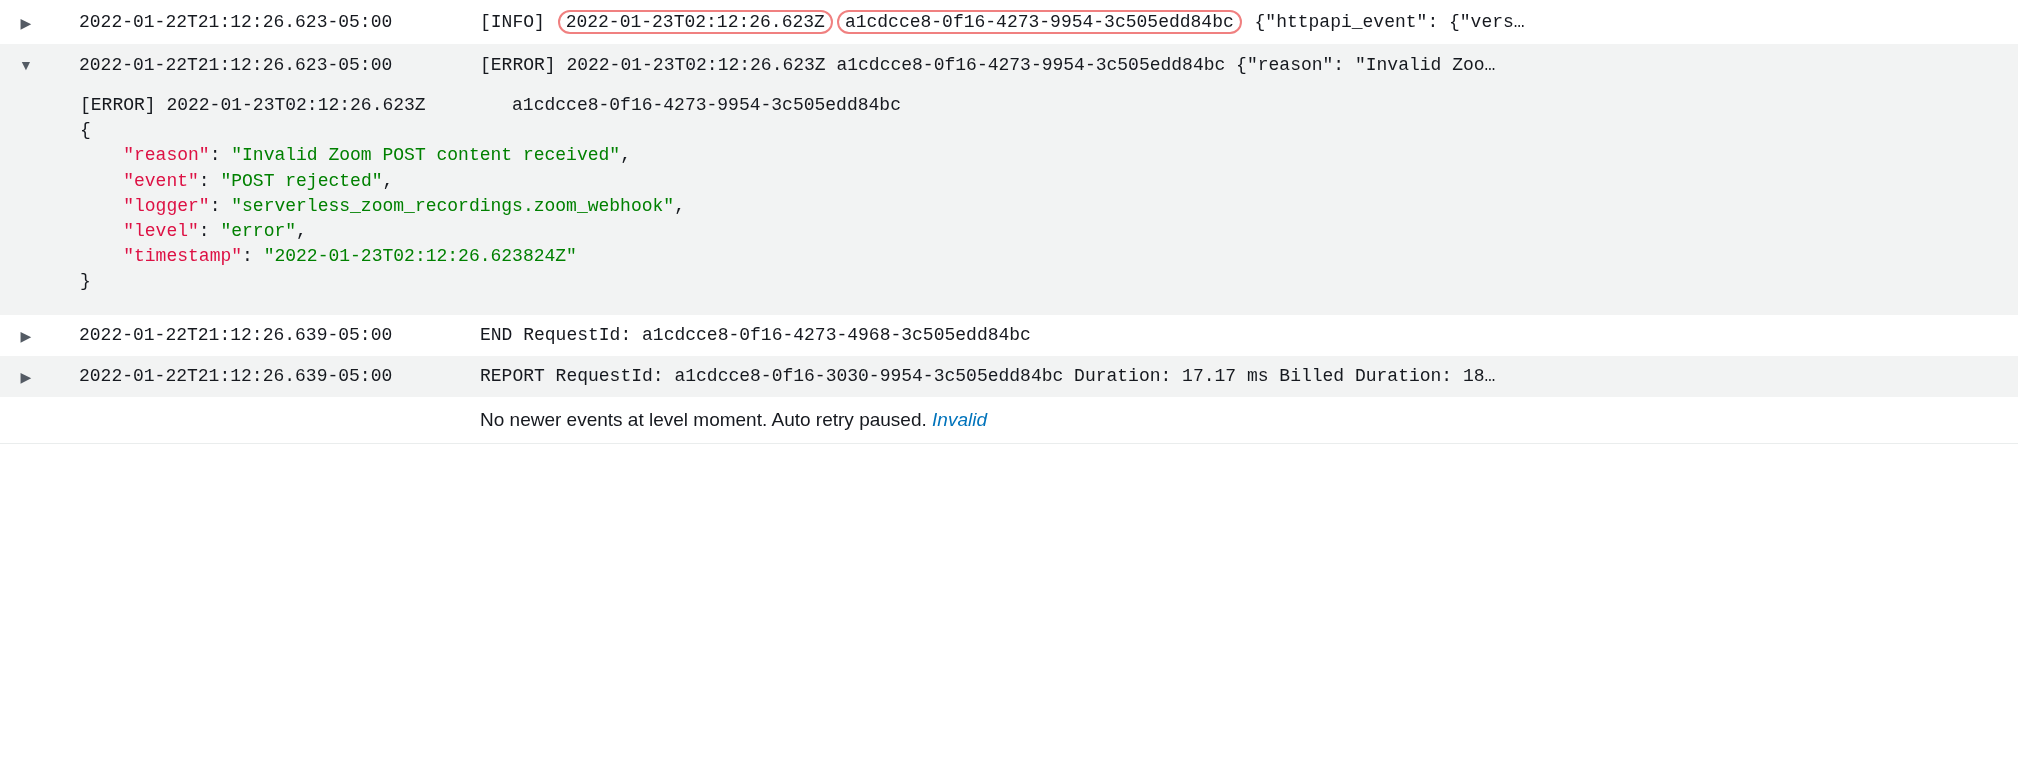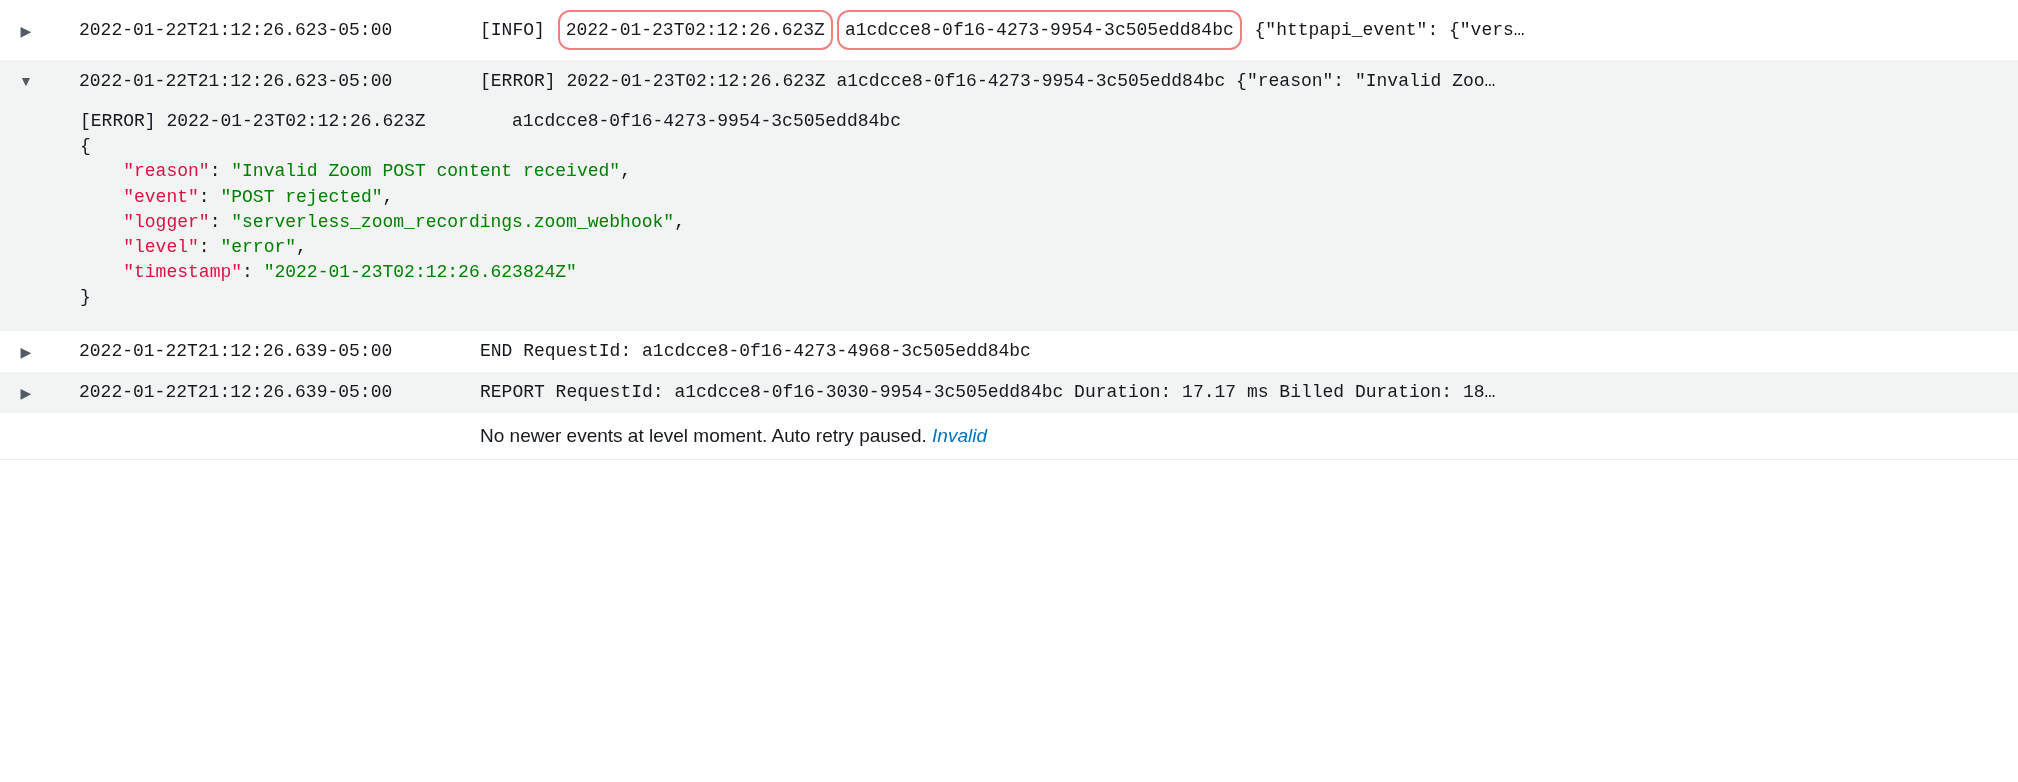--- a/index.html
+++ b/index.html
@@ -31,21 +31,21 @@
   .caret.right::before { content: "▶"; }
   .caret.down::before { content: "▼"; }
   .status-row td { padding: 12px 0; font-size: 19px; }
   .status-row .msg { color: #16191f; }
   .status-row .italic { }
   .link { color: #0073bb; font-style: italic; cursor: pointer; }
   .highlight-box {
     display: inline-block;
     border: 2px solid #f08080;
     border-radius: 12px;
-    padding: 8px 6px;
+    padding: 0 6px;
     margin: 0 2px;
   }
   .expanded-block {
     padding: 8px 0 20px 80px;
   }
   .expanded-block .code {
     font-family: Liberation Mono, monospace;
     white-space: pre;
     font-size: 18px;
     line-height: 1.4;

